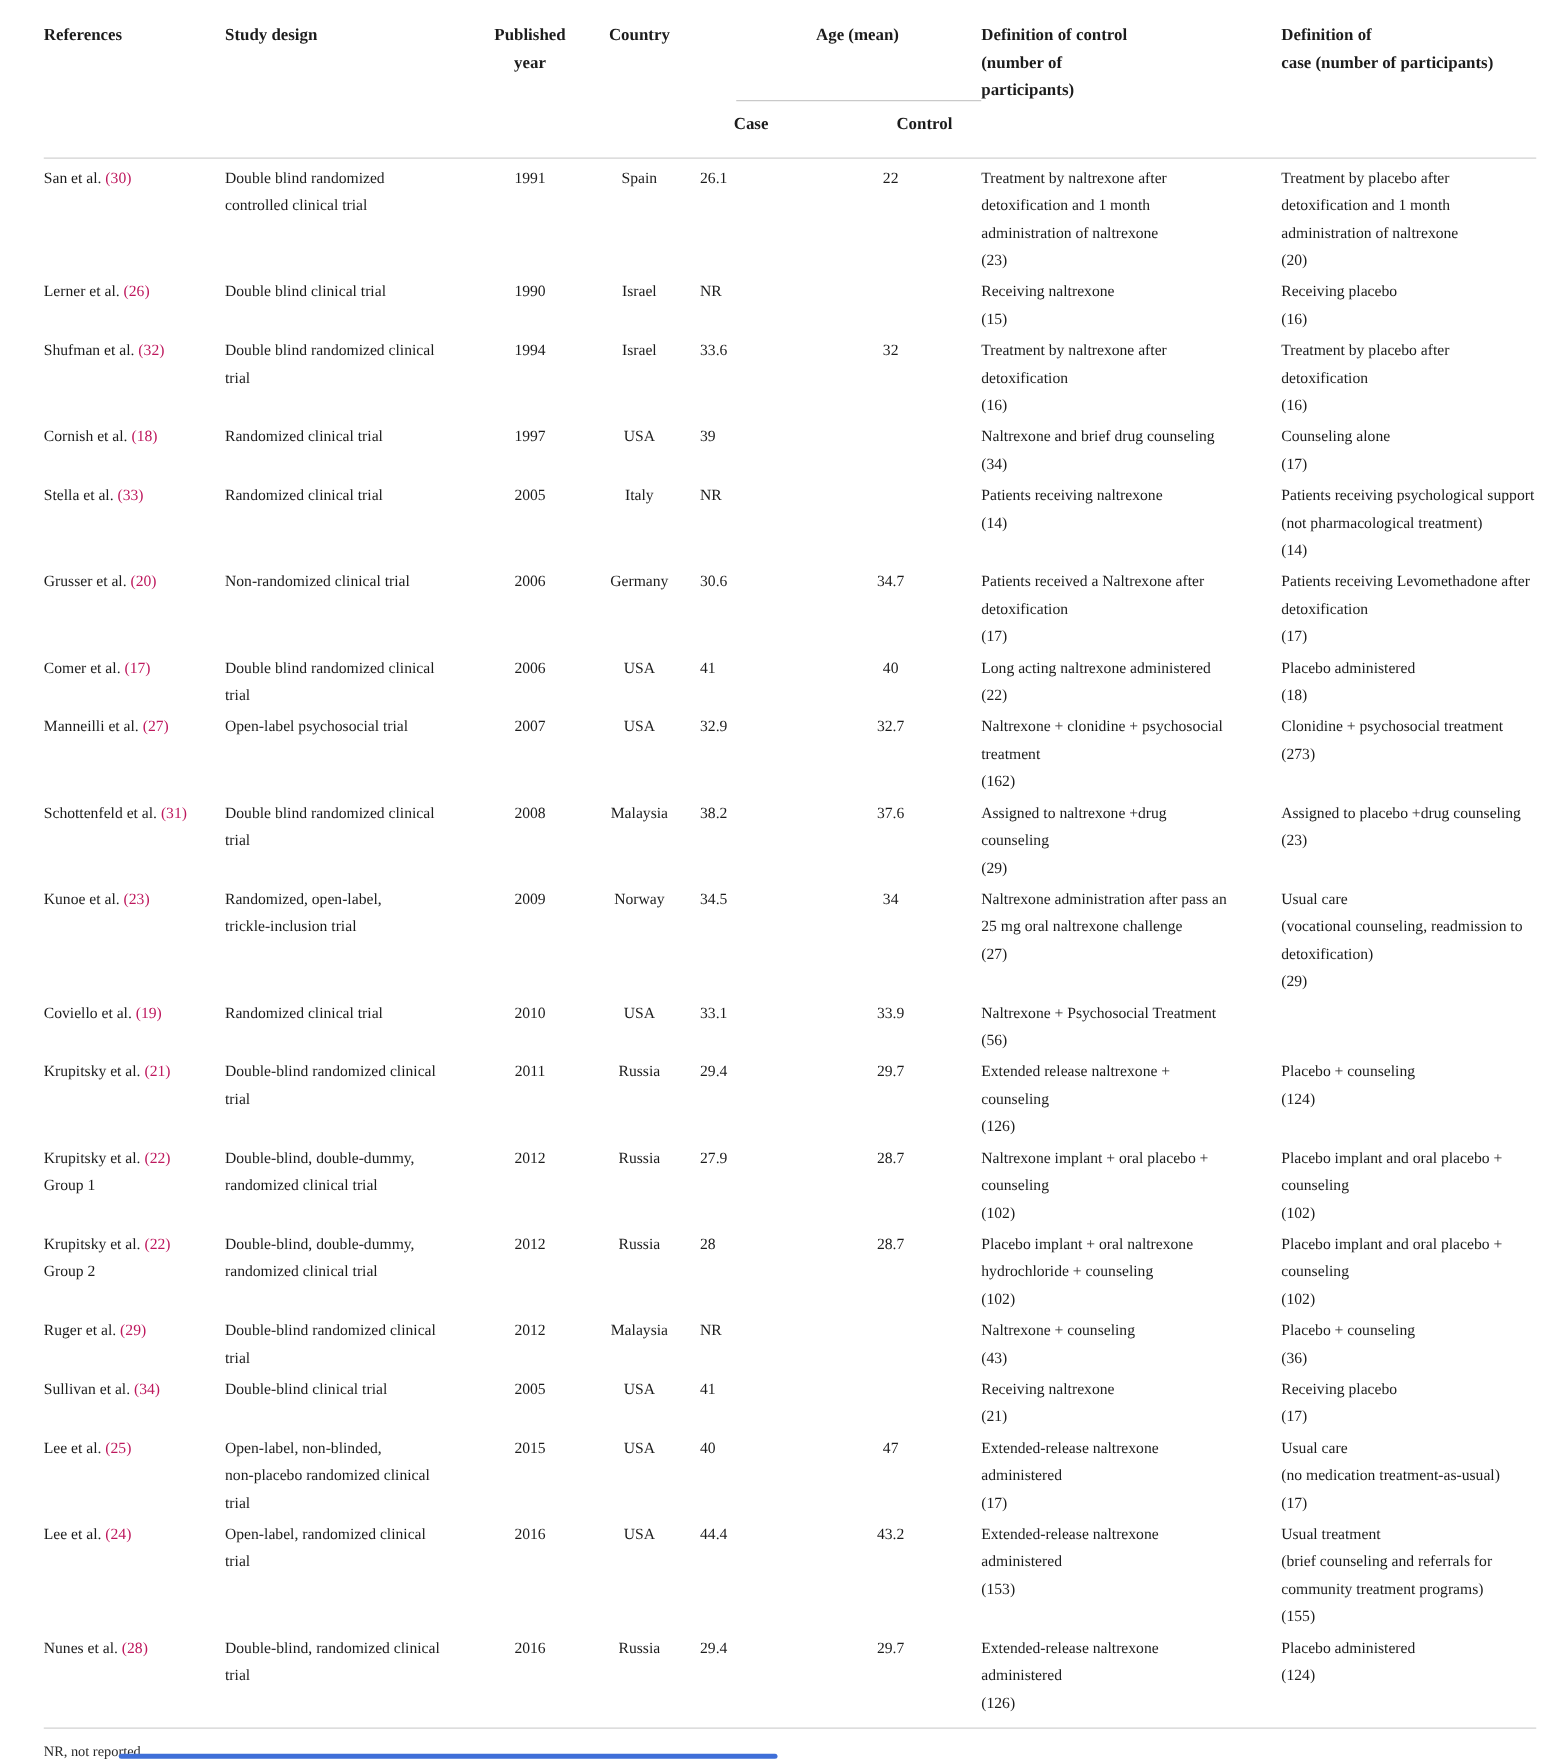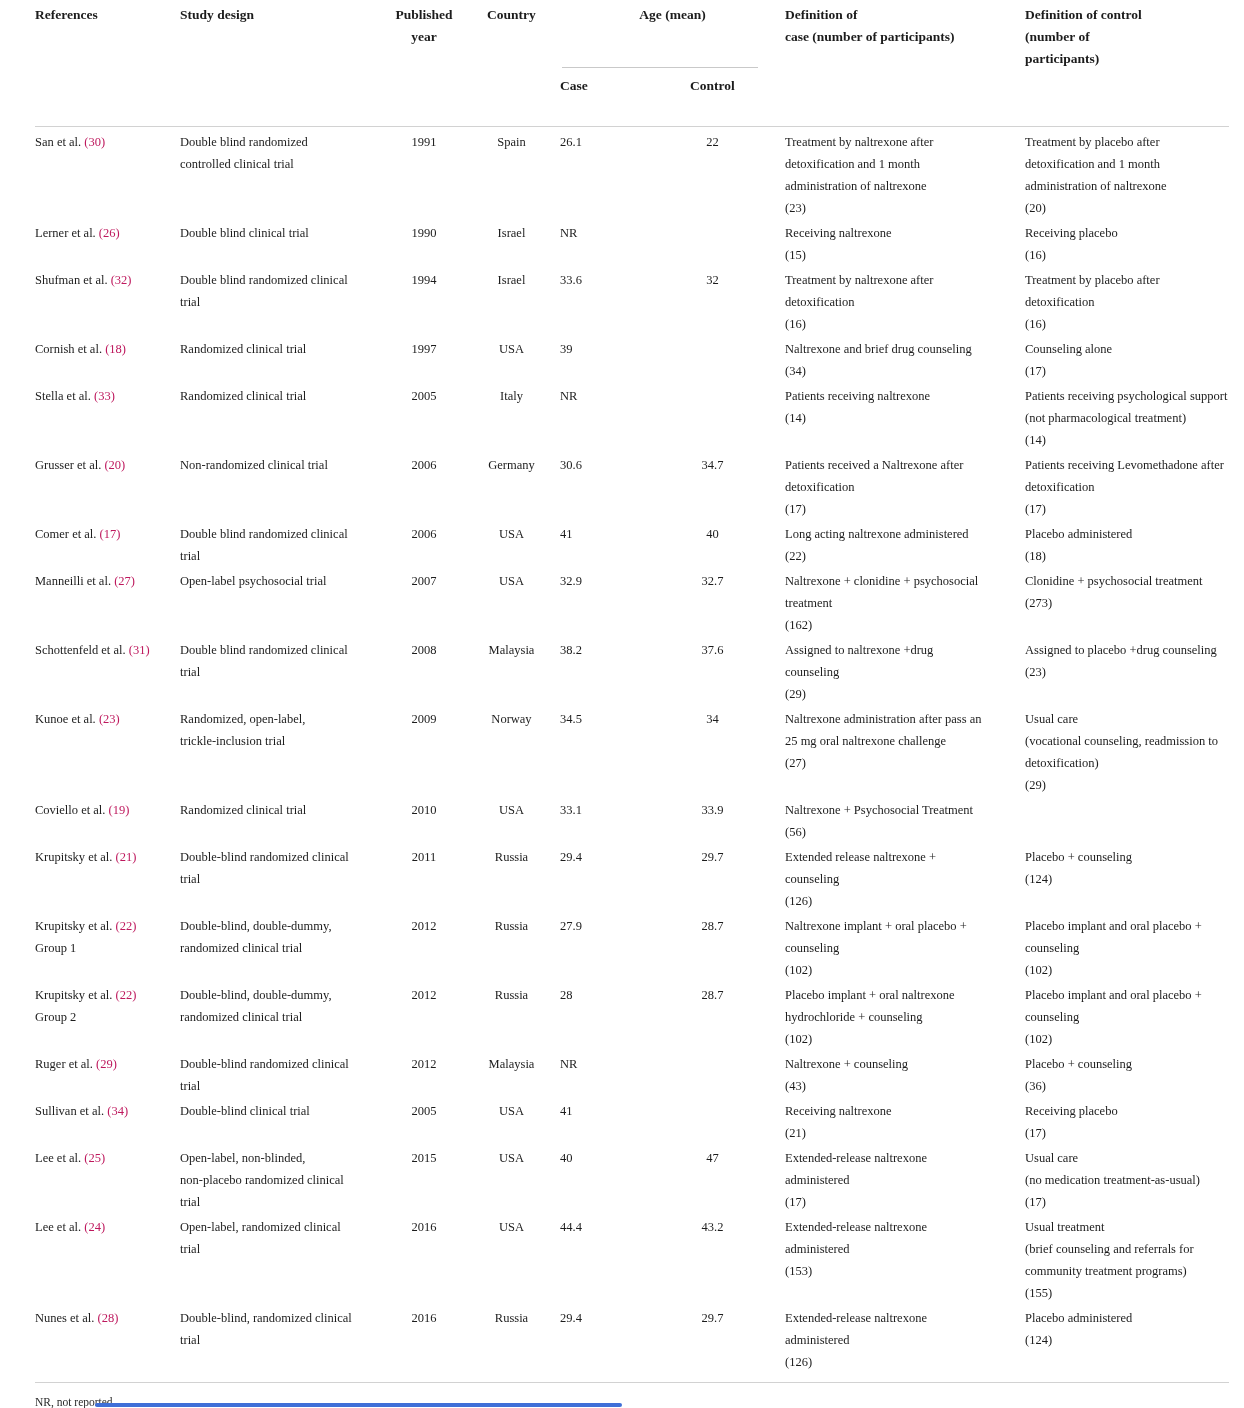--- a/index.html
+++ b/index.html
@@ -11,33 +11,33 @@
     background: #ffffff;
     font-family: "Liberation Serif", "DejaVu Serif", serif;
     color: #1c1c1c;
     overflow: hidden;
     padding: 0 15px 0 35px;
   }
   
   .thead {
     display: grid;
     grid-template-columns: 145px 205px 78px 97px 225px 240px 204px;
-    padding-top: 4px;
+    padding-top: 17px;
     border-bottom: 1px solid #d2d2d2;
     min-height: 127px;
     align-items: start;
   }
   .th {
     font-weight: bold;
     font-size: 13.5px;
     line-height: 22px;
     white-space: pre;
   }
   .th.center { text-align: center; }
-  .age-group { display: flex; flex-direction: column; height: 104px; }
+  .age-group { display: flex; flex-direction: column; height: 104px; margin-left: 27px; }
   .age-label { text-align: center; }
   .age-divider {
     margin-top: 41px;
     margin-left: 2px;
     width: 196px;
     border-top: 1px solid #c9c9c9;
   }
   .age-sub {
     display: grid;
     grid-template-columns: 80px 145px;
@@ -89,25 +89,25 @@
 year</div>
     <div class="th center">Country</div>
     <div class="age-group">
       <div class="th age-label">Age (mean)</div>
       <div class="age-divider"></div>
       <div class="age-sub">
         <div class="th">Case</div>
         <div class="th center">Control</div>
       </div>
     </div>
-    <div class="th">Definition of
-case (number of participants)</div>
     <div class="th">Definition of control
 (number of
 participants)</div>
+    <div class="th">Definition of
+case (number of participants)</div>
   </div>
 
   <div class="tbody">
       <div class="row">
         <div class="cell"><span>San et al. </span><span class="cite">(30)</span></div>
         <div class="cell">Double blind randomized
 controlled clinical trial</div>
         <div class="cell center">1991</div>
         <div class="cell center">Spain</div>
         <div class="cell">26.1</div>

